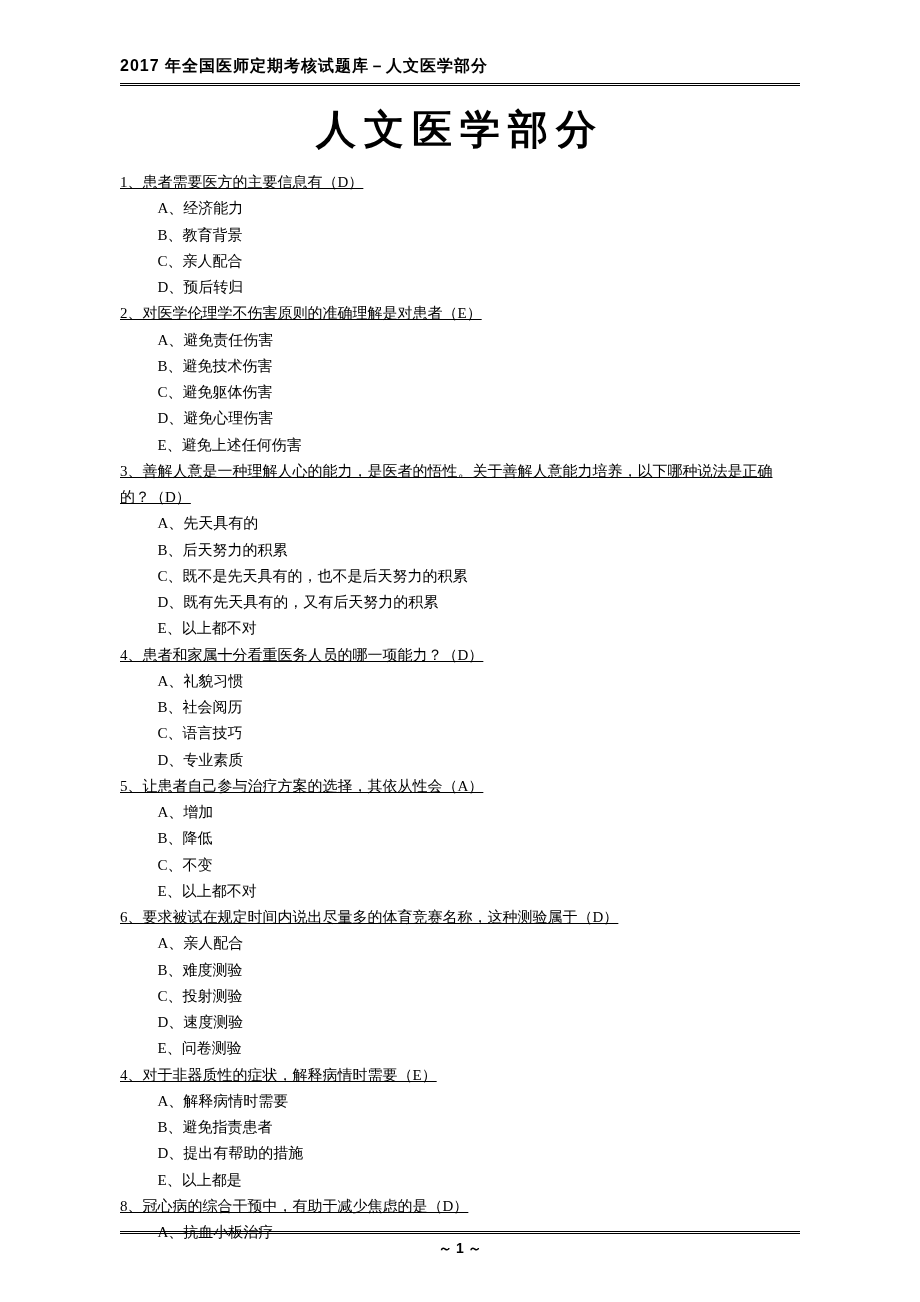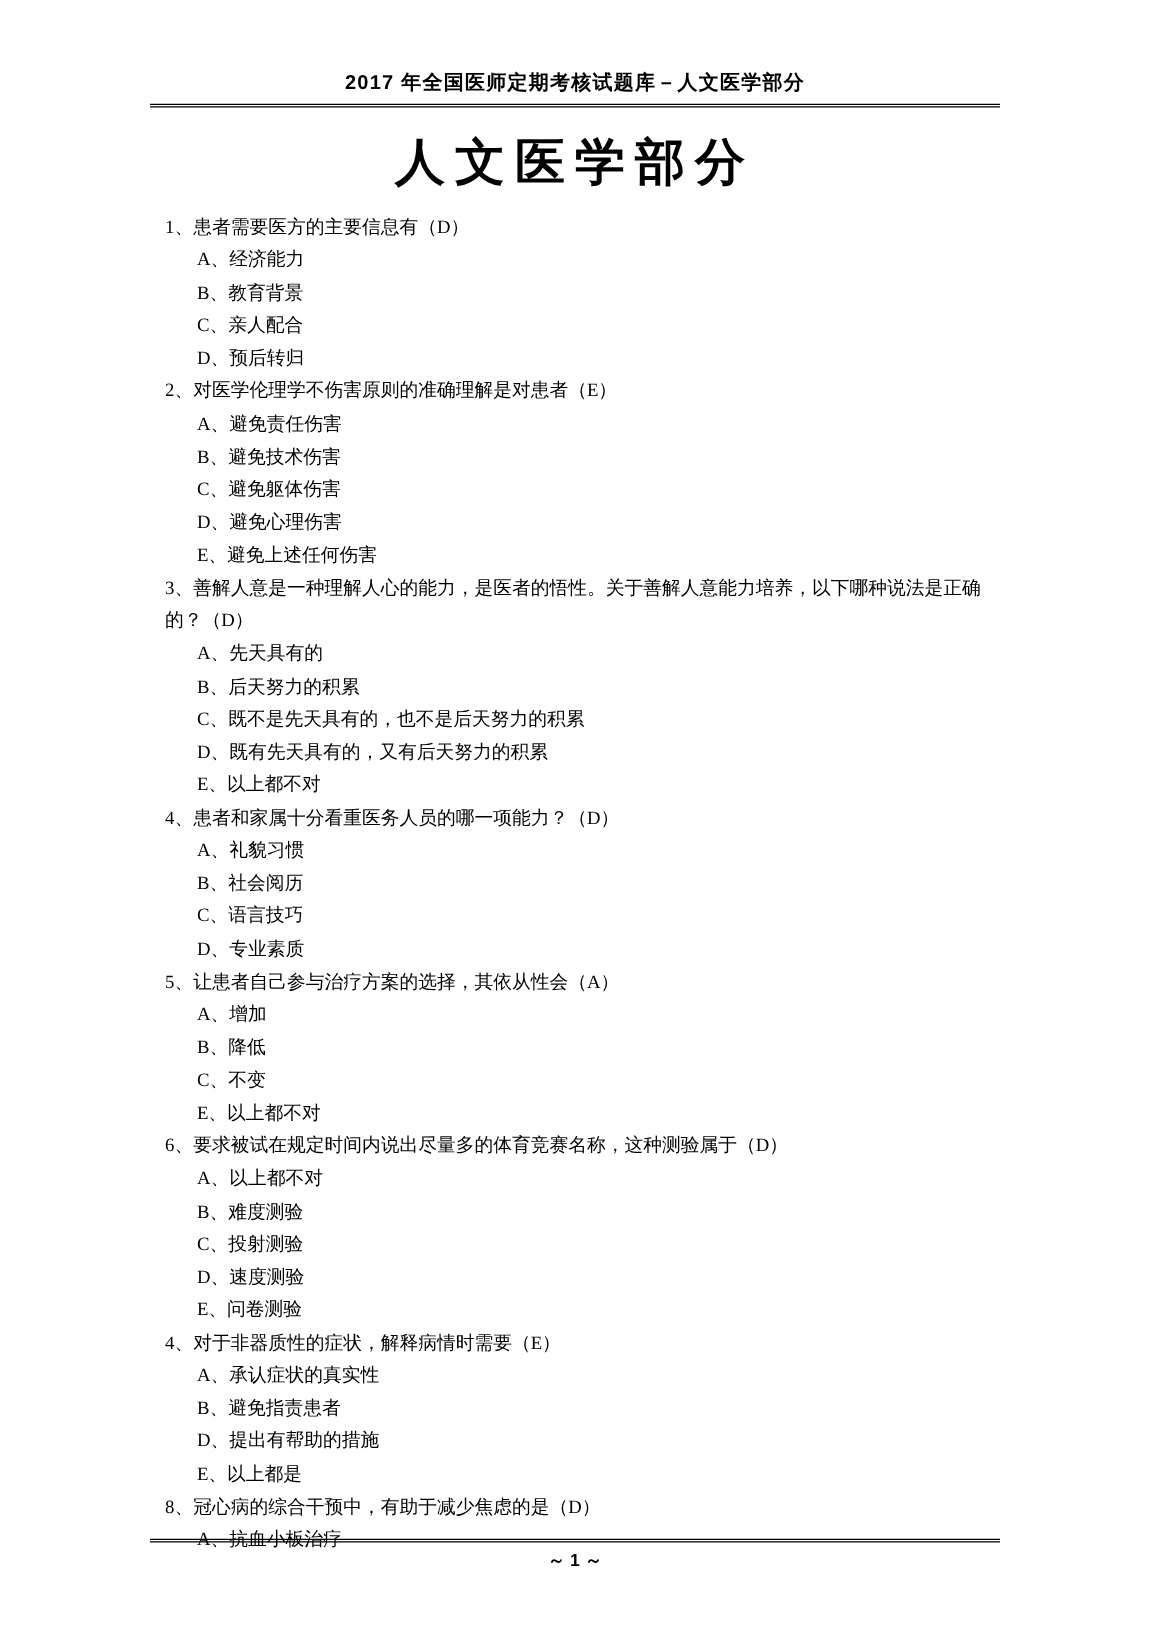--- a/index.html
+++ b/index.html
@@ -10,42 +10,42 @@
     body {
       font-family: "SimSun", "宋体", serif;
       background: #fff;
       width: 920px;
       height: 1302px;
       position: relative;
       padding: 56px 120px 40px 120px;
       color: #000;
     }
     .header {
-      text-align: center;
       font-family: "SimHei", "黑体", sans-serif;
       font-weight: bold;
       font-size: 16px;
       padding-bottom: 6px;
       border-bottom: 3px double #000;
       letter-spacing: 1px;
     }
     .title {
       text-align: center;
       font-family: "KaiTi", "楷体", serif;
       font-size: 40px;
       font-weight: bold;
       letter-spacing: 8px;
       margin: 16px 0 12px 0;
     }
     .content {
       font-size: 15px;
       line-height: 1.75;
     }
     .question-text {
-      margin-left: 12px;
+      margin-left: 0;
+      text-decoration: underline;
     }
     .option {
       margin-left: 2.5em;
     }
     .footer {
       position: absolute;
       bottom: 44px;
       left: 0;
       right: 0;
       text-align: center;
@@ -85,27 +85,27 @@
     <div class="option">A、礼貌习惯</div>
     <div class="option">B、社会阅历</div>
     <div class="option">C、语言技巧</div>
     <div class="option">D、专业素质</div>
     <div class="question-text">5、让患者自己参与治疗方案的选择，其依从性会（A）</div>
     <div class="option">A、增加</div>
     <div class="option">B、降低</div>
     <div class="option">C、不变</div>
     <div class="option">E、以上都不对</div>
     <div class="question-text">6、要求被试在规定时间内说出尽量多的体育竞赛名称，这种测验属于（D）</div>
-    <div class="option">A、以上都不对</div>
+    <div class="option">A、亲人配合</div>
     <div class="option">B、难度测验</div>
     <div class="option">C、投射测验</div>
     <div class="option">D、速度测验</div>
     <div class="option">E、问卷测验</div>
     <div class="question-text">4、对于非器质性的症状，解释病情时需要（E）</div>
-    <div class="option">A、承认症状的真实性</div>
+    <div class="option">A、解释病情时需要</div>
     <div class="option">B、避免指责患者</div>
     <div class="option">D、提出有帮助的措施</div>
     <div class="option">E、以上都是</div>
     <div class="question-text">8、冠心病的综合干预中，有助于减少焦虑的是（D）</div>
     <div class="option">A、抗血小板治疗</div>
   </div>
 
 <div class="footer">
   <div class="footer-line"></div>
   <span>～ 1 ～</span>

